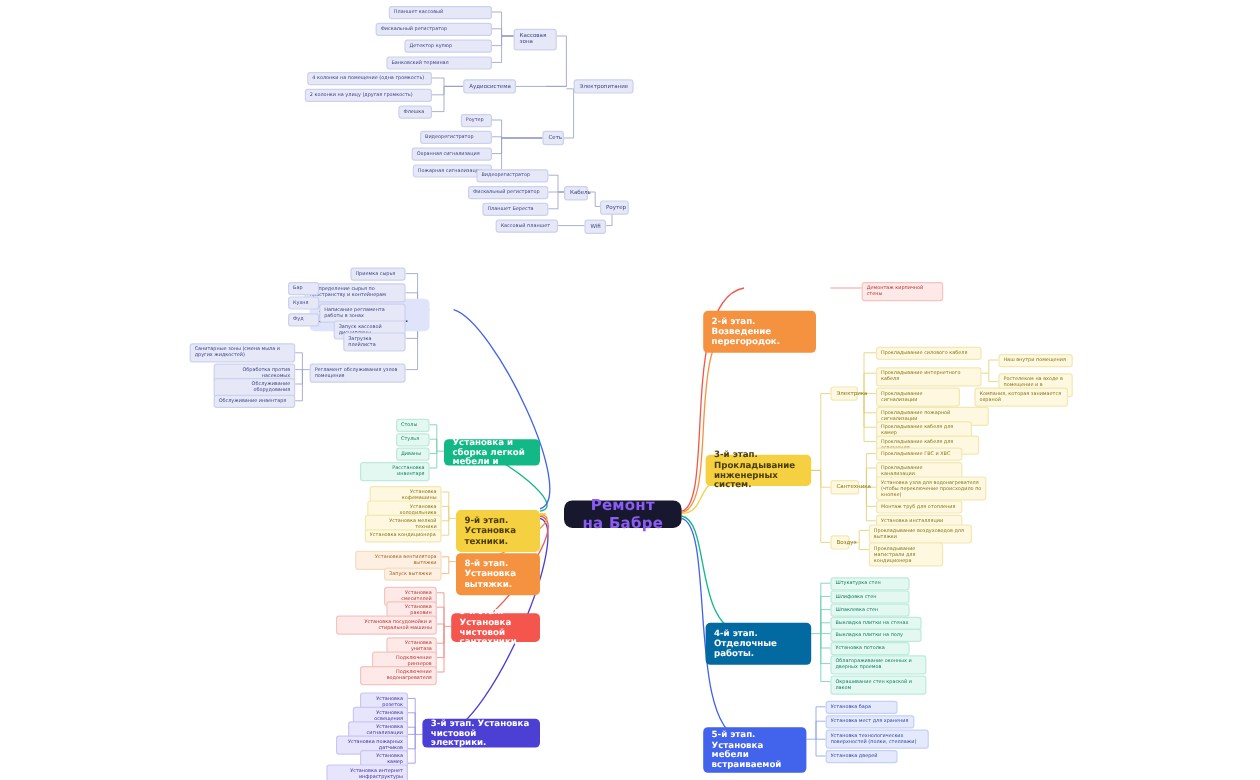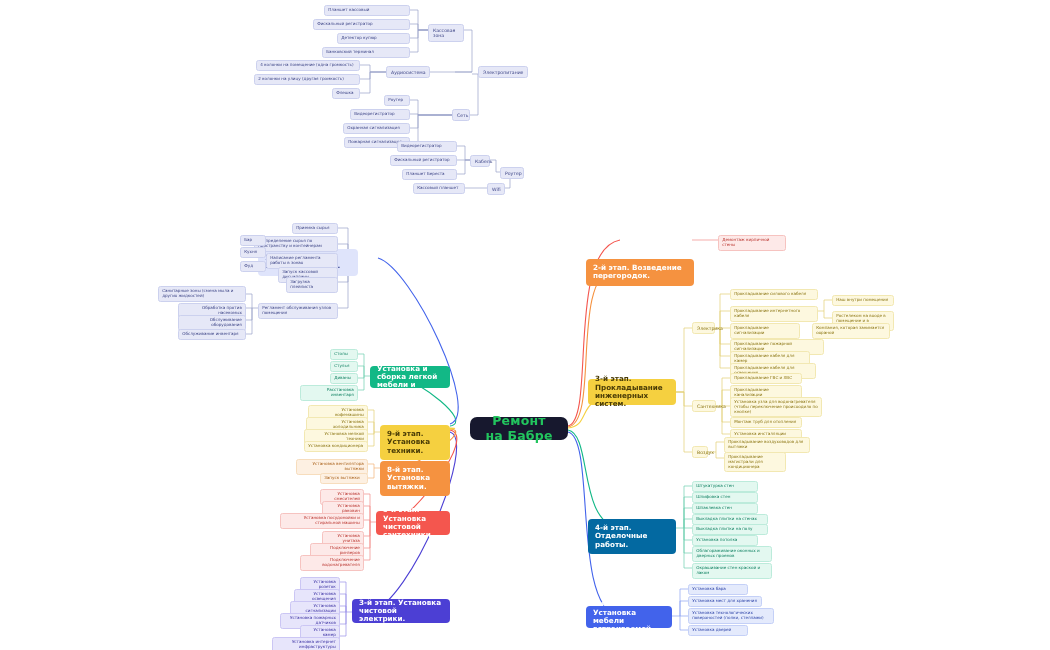--- a/index.html
+++ b/index.html
@@ -3,21 +3,21 @@
 <meta charset="utf-8">
 <style>
   html,body{margin:0;padding:0;background:#ffffff;}
   body{font-family:"DejaVu Sans","Liberation Sans",sans-serif;}
   #canvas{position:relative;width:1050px;height:650px;overflow:hidden;background:#fff;}
   svg#links{position:absolute;left:0;top:0;width:1050px;height:650px;pointer-events:none;}
   .node{position:absolute;box-sizing:border-box;border-radius:4px;display:flex;align-items:center;
         line-height:1.15;white-space:normal;}
   .node span{display:block;width:100%;}
   
-  .root{background:#17182e;color:#22c55e;border-radius:7px;font-size:12.5px;font-weight:600;
+  .root{background:#17182e;color:#8b5cf6;border-radius:7px;font-size:12.5px;font-weight:600;
         padding:7px 12px;justify-content:center;text-align:center;letter-spacing:.2px;}
   
   .stage{font-size:7.2px;font-weight:700;color:#ffffff;padding:5px 7px;border-radius:4px;}
   .s1{background:#f4564e;}
   .s2{background:#f59240;}
   .s3{background:#f5d040;color:#4a3c06;}
   .s4{background:#0369a1;}
   .s5{background:#4263eb;}
   .s6{background:#4c3fd4;}
   .s7{background:#f4564e;}
@@ -213,21 +213,21 @@
   <div class="node leaf lv-lav" style="left:397px;top:141px;width:60px;">Видеорегистратор</div>
   <div class="node leaf lv-lav" style="left:390px;top:155px;width:67px;">Фискальный регистратор</div>
   <div class="node leaf lv-lav" style="left:402px;top:169px;width:55px;">Планшет Береста</div>
   <div class="node leaf lv-lav grp" style="left:470px;top:155px;width:20px;">Кабель</div>
   <div class="node leaf lv-lav" style="left:413px;top:183px;width:52px;">Кассовый планшет</div>
   <div class="node leaf lv-lav grp" style="left:487px;top:183px;width:18px;">Wifi</div>
   <div class="node leaf lv-lav grp" style="left:500px;top:167px;width:24px;">Роутер</div>
 
   <div class="node leaf lv-red" style="left:718px;top:235px;width:68px;">Демонтаж кирпичной стены</div>
 
-  <div class="node stage s2" style="left:586px;top:259px;width:108px;">2-й этап. Возведение перегородок.</div>
+  <div class="node stage s2" style="left:586px;top:259px;width:94px;">2-й этап. Возведение перегородок.</div>
 
   <div class="node stage s3" style="left:588px;top:379px;width:88px;height:26px;">3-й этап. Прокладывание инженерных систем.</div>
   <div class="node leaf lv-yellow grp" style="left:692px;top:322px;width:23px;">Электрика</div>
   <div class="node leaf lv-yellow grp" style="left:692px;top:400px;width:24px;">Сантехника</div>
   <div class="node leaf lv-yellow grp" style="left:692px;top:446px;width:16px;">Воздух</div>
 
   <div class="node leaf lv-yellow" style="left:730px;top:289px;width:88px;">Прокладывание силового кабеля</div>
   <div class="node leaf lv-yellow" style="left:730px;top:306px;width:88px;">Прокладывание интернетного кабеля</div>
   <div class="node leaf lv-yellow" style="left:832px;top:295px;width:62px;">Наш внутри помещения</div>
   <div class="node leaf lv-yellow" style="left:832px;top:311px;width:62px;">Ростелеком на входе в помещение и в серверную точку</div>
@@ -249,21 +249,21 @@
   <div class="node stage s4" style="left:588px;top:519px;width:88px;">4-й этап. Отделочные работы.</div>
   <div class="node leaf lv-green" style="left:692px;top:481px;width:66px;">Штукатурка стен</div>
   <div class="node leaf lv-green" style="left:692px;top:492px;width:66px;">Шлифовка стен</div>
   <div class="node leaf lv-green" style="left:692px;top:503px;width:66px;">Шпаклевка стен</div>
   <div class="node leaf lv-green" style="left:692px;top:514px;width:76px;">Выкладка плитки на стенах</div>
   <div class="node leaf lv-green" style="left:692px;top:524px;width:76px;">Выкладка плитки на полу</div>
   <div class="node leaf lv-green" style="left:692px;top:535px;width:66px;">Установка потолка</div>
   <div class="node leaf lv-green" style="left:692px;top:546px;width:80px;">Облагораживание оконных и дверных проемов</div>
   <div class="node leaf lv-green" style="left:692px;top:563px;width:80px;">Окрашивание стен краской и лаком</div>
 
-  <div class="node stage s5" style="left:586px;top:606px;width:86px;height:22px;">5-й этап. Установка мебели встраиваемой</div>
+  <div class="node stage s5" style="left:586px;top:606px;width:86px;height:38px;">5-й этап. Установка мебели встраиваемой</div>
   <div class="node leaf lv-blue" style="left:688px;top:584px;width:60px;">Установка бара</div>
   <div class="node leaf lv-blue" style="left:688px;top:596px;width:74px;">Установка мест для хранения</div>
   <div class="node leaf lv-blue" style="left:688px;top:608px;width:86px;">Установка технологических поверхностей (полки, стеллажи)</div>
   <div class="node leaf lv-blue" style="left:688px;top:625px;width:60px;">Установка дверей</div>
 
   <div class="node stage s6" style="left:352px;top:599px;width:98px;height:24px;">3-й этап. Установка чистовой электрики.</div>
   <div class="node leaf lv-indigo" style="left:300px;top:577px;width:40px;text-align:right;">Установка розеток</div>
   <div class="node leaf lv-indigo" style="left:294px;top:589px;width:46px;text-align:right;">Установка освещения</div>
   <div class="node leaf lv-indigo" style="left:290px;top:601px;width:50px;text-align:right;">Установка сигнализации</div>
   <div class="node leaf lv-indigo" style="left:280px;top:613px;width:60px;text-align:right;">Установка пожарных датчиков</div>

